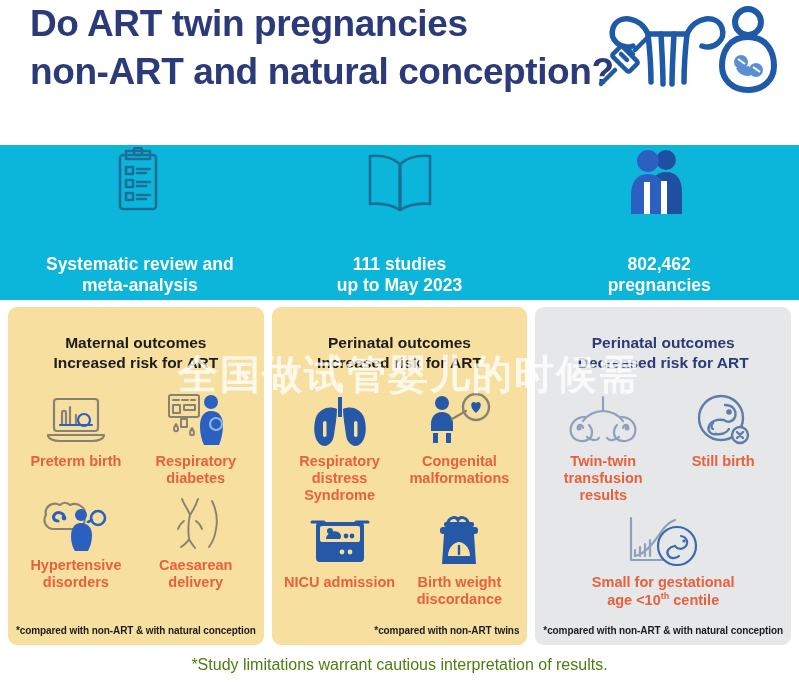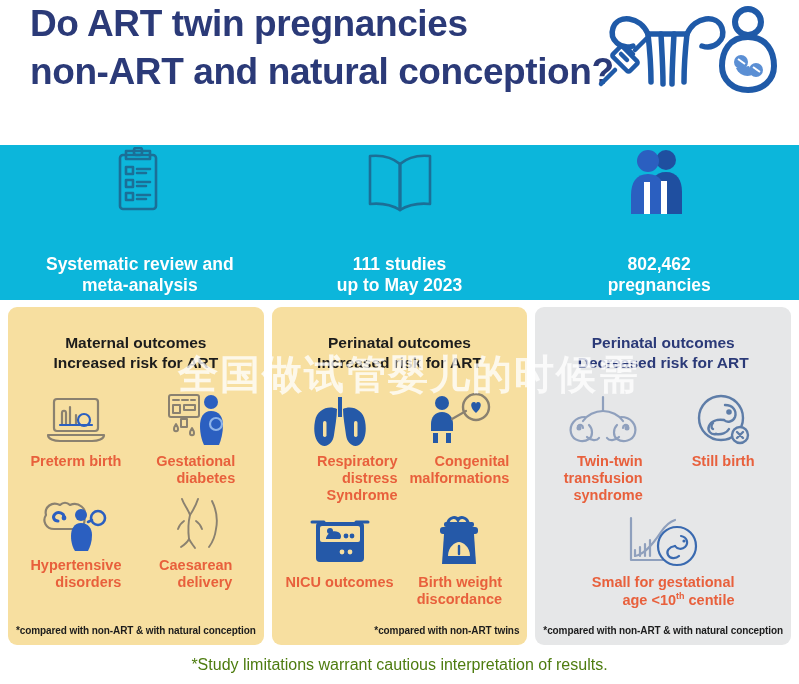--- a/index.html
+++ b/index.html
@@ -134,21 +134,20 @@
     justify-content: center;
     margin-bottom: 6px;
   }
   .item-label {
     font-size: 14.5px;
     font-weight: bold;
     line-height: 1.18;
     color: #e8603c;
     white-space: pre-line;
     padding: 0 2px;
-    text-align: right;
   }
   .panel-footnote {
     text-align: right;
     font-size: 10px;
     font-weight: bold;
     color: #1c1c1c;
     letter-spacing: -0.1px;
     padding-bottom: 3px;
     margin-top: auto;
   }
@@ -310,21 +309,21 @@
               <path d="M9 36 C9 39, 13 39, 13 36 C13 34, 11 31, 11 31 C11 31, 9 34, 9 36 Z"></path>
               <path d="M25 40 C25 43, 29 43, 29 40 C29 38, 27 35, 27 35 C27 35, 25 38, 25 40 Z"></path>
             </g>
             <g fill="#2b5fc0">
               <circle cx="46" cy="9" r="7"></circle>
               <path d="M46 18 C38 18, 35 25, 35 33 C35 41, 37 48, 39 52 L54 52 C56 47, 58 40, 58 32 C58 24, 54 18, 46 18 Z"></path>
             </g>
             <circle cx="51" cy="31" r="6" fill="none" stroke="#8fb4e8" stroke-width="2.2"></circle>
           </svg>
         </div>
-        <div class="item-label">Gestational
+        <div class="item-label">Respiratory
 diabetes</div>
       </div>
 
       <div class="item">
         <div class="item-icon">
           <svg width="68" height="52" viewBox="0 0 68 52">
             <path d="M18 6 C10 2, 2 8, 4 16 C0 22, 4 30, 12 30 L34 30 C40 30, 44 24, 42 18 C46 10, 36 2, 28 6 C25 3, 21 3, 18 6 Z" fill="none" stroke="#8a8170" stroke-width="2.2" stroke-linejoin="round"></path>
             <g fill="none" stroke="#2b5fc0" stroke-width="3" stroke-linecap="round">
               <path d="M16 22 C12 22, 10 18, 13 15 C16 12, 22 14, 22 18"></path>
             </g>
@@ -410,21 +409,21 @@
             <rect x="10" y="10" width="40" height="16" rx="2" fill="#f7dfa0"></rect>
             <path d="M16 22 C18 16, 24 14, 28 16 C31 17, 32 21, 30 23 L16 23 Z" fill="#2559a8"></path>
             <circle cx="20" cy="15" r="3" fill="#2559a8"></circle>
             <circle cx="36" cy="20" r="2.4" fill="#2559a8"></circle>
             <circle cx="42" cy="20" r="2.4" fill="#2559a8"></circle>
             <path d="M2 6 L14 6 M46 6 L58 6" stroke="#2559a8" stroke-width="3" stroke-linecap="round"></path>
             <circle cx="32" cy="36" r="2.4" fill="#f7dfa0"></circle>
             <circle cx="40" cy="36" r="2.4" fill="#f7dfa0"></circle>
           </svg>
         </div>
-        <div class="item-label">NICU outcomes</div>
+        <div class="item-label">NICU admission</div>
       </div>
 
       <div class="item">
         <div class="item-icon">
           <svg width="58" height="54" viewBox="0 0 58 54">
             <path d="M18 8 C20 3, 26 2, 28 6 C30 2, 36 3, 38 8" fill="none" stroke="#2559a8" stroke-width="3" stroke-linecap="round"></path>
             <rect x="14" y="8" width="30" height="5" rx="2" fill="#2559a8"></rect>
             <rect x="10" y="13" width="38" height="7" rx="3" fill="#2559a8"></rect>
             <path d="M14 20 L44 20 L46 50 L12 50 Z" fill="#2559a8"></path>
             <path d="M18 42 C18 33, 25 28, 29 28 C33 28, 40 33, 40 42 Z" fill="#f7dfa0"></path>
@@ -455,21 +454,21 @@
             <circle cx="14" cy="33" r="1.4" fill="#8fa0bd"></circle>
             <path d="M22 42 C26 46, 32 46, 34 43"></path>
             <path d="M56 22 C66 22, 72 30, 70 38 C68 46, 58 48, 52 44 C48 41, 48 34, 52 30"></path>
             <path d="M63 31 C61 29, 58 30, 58 33"></path>
             <circle cx="62" cy="33" r="1.4" fill="#8fa0bd"></circle>
             <path d="M54 42 C50 46, 44 46, 42 43"></path>
           </svg>
         </div>
         <div class="item-label">Twin-twin
 transfusion
-syndrome</div>
+results</div>
       </div>
 
       <div class="item">
         <div class="item-icon">
           <svg width="60" height="54" viewBox="0 0 60 54" fill="none" stroke="#5e7da8" stroke-width="2.4" stroke-linecap="round" stroke-linejoin="round">
             <circle cx="28" cy="25" r="22"></circle>
             <path d="M32 12 C40 12, 44 18, 42 24 C40 29, 34 30, 31 27"></path>
             <path d="M31 27 C24 26, 18 28, 16 33 C14 38, 18 42, 23 41"></path>
             <path d="M23 41 C28 42, 34 40, 36 36"></path>
             <circle cx="36" cy="19" r="1.6" fill="#5e7da8"></circle>

